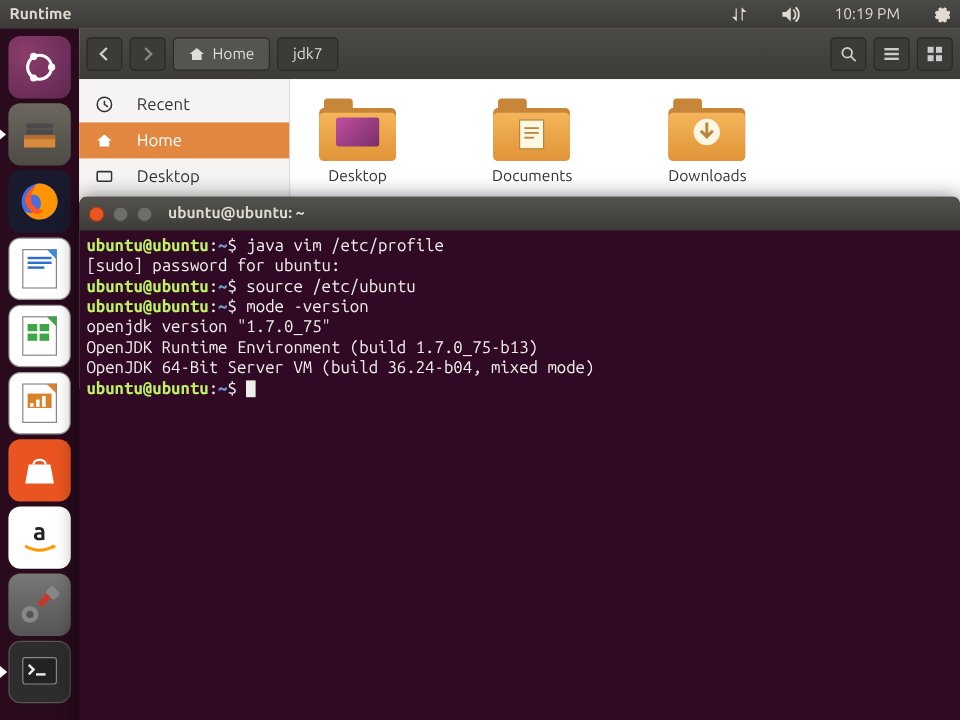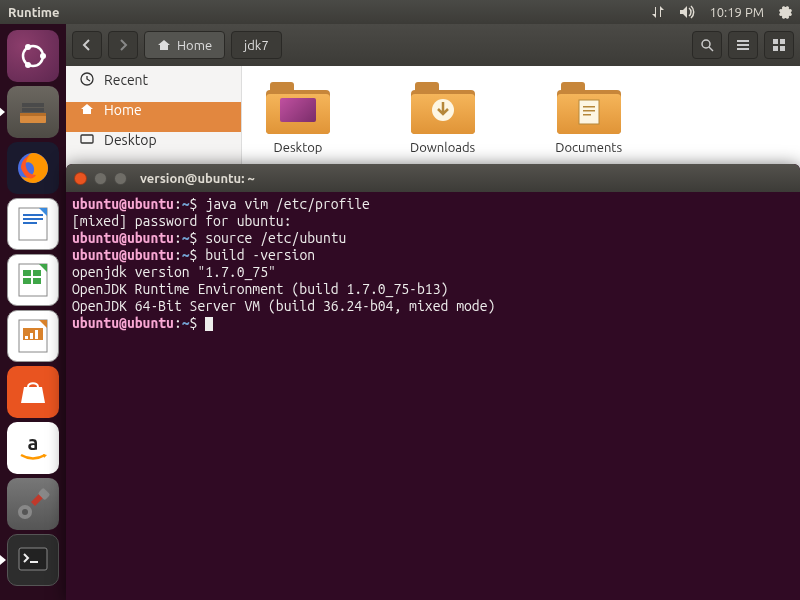--- a/index.html
+++ b/index.html
@@ -2,21 +2,21 @@
 <html><head>
 <meta charset="utf-8">
 <style>
 * { margin: 0; padding: 0; box-sizing: border-box; }
 body { width: 800px; height: 600px; font-family: Ubuntu, "Segoe UI", sans-serif; background: #2c001e; overflow: hidden; position: relative; }
 
 
 .menubar { height: 24px; background: linear-gradient(#4a4a46, #3c3b37); color: #dfdbd2; display: flex; align-items: center; padding: 0 8px; font-size: 13px; }
 .menubar .title { font-weight: bold; }
 .menubar .spacer { flex: 1; }
-.menubar .ind { margin-left: 14px; display: flex; align-items: center; }
+.menubar .ind { margin-left: 28px; display: flex; align-items: center; }
 .menubar svg { fill: #dfdbd2; }
 
 
 .launcher { position: absolute; left: 0; top: 24px; width: 66px; height: 576px; background: rgba(40,20,30,0.55); display: flex; flex-direction: column; align-items: center; padding-top: 6px; gap: 4px; }
 .launch-item { width: 52px; height: 52px; border-radius: 10px; display: flex; align-items: center; justify-content: center; position: relative; }
 .launch-item.running::before { content:""; position:absolute; left:-8px; top:50%; transform:translateY(-50%); width:0; height:0; border-top:5px solid transparent; border-bottom:5px solid transparent; border-left:6px solid #fff; }
 .li-ubuntu { background: radial-gradient(circle at 30% 30%, #8b3d6b, #5e2750); }
 .li-files { background: linear-gradient(#6b6760,#4e4b45); }
 .li-firefox { background: #1a1a2e; }
 .li-writer { background: #fff; border:1px solid #999; }
@@ -33,42 +33,42 @@
 .nav-btn { width: 30px; height: 28px; background: #3c3b37; border:1px solid #2a2926; border-radius: 4px; display:flex; align-items:center; justify-content:center; }
 .nav-btn svg { fill:#ccc; }
 .path-seg { height: 28px; background: #3c3b37; border:1px solid #2a2926; border-radius: 4px; display:flex; align-items:center; padding:0 12px; color:#ddd; font-size:13px; gap:6px; }
 .path-seg.active { background:#545450; }
 .tb-spacer { flex:1; }
 .tb-icon { width:30px; height:28px; background:#3c3b37; border:1px solid #2a2926; border-radius:4px; display:flex; align-items:center; justify-content:center; }
 .tb-icon svg { fill:#ccc; }
 
 .files-body { display: flex; height: calc(100% - 42px); }
 .sidebar { width: 176px; background: #f5f4f3; border-right:1px solid #ddd; padding-top: 6px; }
-.side-item { height: 30px; display:flex; align-items:flex-start; padding-left: 14px; gap:10px; font-size:14px; color:#333; }
+.side-item { height: 30px; display:flex; align-items:center; padding-left: 14px; gap:20px; font-size:14px; color:#333; }
 .side-item.sel { background: #e2873f; color:#fff; }
 .side-item svg { fill: currentColor; }
 
 .files-content { flex:1; background:#fff; padding: 16px 24px; display:flex; gap:80px; align-items:flex-start; }
 .file-item { display:flex; flex-direction:column; align-items:center; gap:6px; font-size:13px; color:#333; }
 .folder-icon { width:64px; height:52px; position:relative; }
 .folder-back { position:absolute; width:64px; height:44px; bottom:0; background:#c7863a; border-radius:4px; }
 .folder-tab { position:absolute; width:24px; height:10px; top:0; left:4px; background:#c7863a; border-radius:3px 3px 0 0; }
 .folder-front { position:absolute; width:64px; height:40px; bottom:0; background:linear-gradient(#f5b55a,#e09437); border-radius:4px; }
 .folder-emblem { position:absolute; width:36px; height:24px; top:16px; left:14px; border-radius:2px; }
 
 
 .term-win { position: absolute; left: 66px; top: 164px; width: 734px; height: 436px; background: #300a24; border-radius: 6px 6px 0 0; box-shadow: 0 2px 18px rgba(0,0,0,0.6); overflow:hidden; }
 .term-title { height: 28px; background: linear-gradient(#54524d,#3c3b37); display:flex; align-items:center; padding:0 8px; border-radius:6px 6px 0 0; }
 .win-btn { width:13px; height:13px; border-radius:50%; margin-right:7px; border:1px solid rgba(0,0,0,0.3); }
 .wb-close { background:#e95420; }
 .wb-min { background:#6f6d67; }
 .wb-max { background:#6f6d67; }
 .term-title-text { color:#dfdbd2; font-size:13px; font-weight:bold; margin-left:6px; }
 .term-body { padding: 4px 6px; font-family: "Ubuntu Mono", "DejaVu Sans Mono", monospace; font-size: 14px; line-height: 17px; color:#eee; white-space: pre; }
-.p-user { color:#f9a8d4; font-weight:bold; }
+.p-user { color:#bef264; font-weight:bold; }
 .p-path { color:#729fcf; font-weight:bold; }
 .p-white { color:#eeeeec; }
 .cursor { display:inline-block; width:8px; height:14px; background:#eeeeec; vertical-align:text-bottom; }
 </style>
 </head>
 <body>
 
 <div class="menubar">
   <span class="title">Runtime</span>
   <span class="spacer"></span>
@@ -250,52 +250,52 @@
             <div class="folder-emblem" style="background:linear-gradient(135deg,#c050a0,#7a2d6a)"></div>
           </div>
         <span>Desktop</span>
       </div>
       <div class="file-item">
         <div class="folder-icon">
             <div class="folder-tab"></div>
             <div class="folder-back"></div>
             <div class="folder-front"></div>
             <svg width="64" height="52" style="position:absolute" viewBox="0 0 64 52">
-              <circle cx="32" cy="28" r="11" fill="#fdf6e3"></circle>
-              <path d="M32 20 L32 32 M27 27 L32 32 L37 27" fill="none" stroke="#b5873a" stroke-width="2.5"></path>
-            </svg>
-          </div>
-        <span>Downloads</span>
-      </div>
-      <div class="file-item">
-        <div class="folder-icon">
-            <div class="folder-tab"></div>
-            <div class="folder-back"></div>
-            <div class="folder-front"></div>
-            <svg width="64" height="52" style="position:absolute" viewBox="0 0 64 52">
               <rect x="22" y="18" width="20" height="24" fill="#fdf6e3" stroke="#b5873a"></rect>
               <rect x="26" y="24" width="12" height="1.5" fill="#b5873a"></rect>
               <rect x="26" y="28" width="12" height="1.5" fill="#b5873a"></rect>
               <rect x="26" y="32" width="8" height="1.5" fill="#b5873a"></rect>
             </svg>
           </div>
         <span>Documents</span>
       </div>
+      <div class="file-item">
+        <div class="folder-icon">
+            <div class="folder-tab"></div>
+            <div class="folder-back"></div>
+            <div class="folder-front"></div>
+            <svg width="64" height="52" style="position:absolute" viewBox="0 0 64 52">
+              <circle cx="32" cy="28" r="11" fill="#fdf6e3"></circle>
+              <path d="M32 20 L32 32 M27 27 L32 32 L37 27" fill="none" stroke="#b5873a" stroke-width="2.5"></path>
+            </svg>
+          </div>
+        <span>Downloads</span>
+      </div>
     </div>
   </div>
 </div>
 
 <div class="term-win">
   <div class="term-title">
     <div class="win-btn wb-close"></div>
     <div class="win-btn wb-min"></div>
     <div class="win-btn wb-max"></div>
-    <span class="term-title-text">version@ubuntu: ~</span>
+    <span class="term-title-text">ubuntu@ubuntu: ~</span>
   </div>
   <div class="term-body"><span class="p-user">ubuntu@ubuntu</span><span class="p-white">:</span><span class="p-path">~</span><span class="p-white">$</span> <span class="p-white">java vim /etc/profile</span>
-<span class="p-white">[mixed] password for ubuntu:</span>
+<span class="p-white">[sudo] password for ubuntu:</span>
 <span class="p-user">ubuntu@ubuntu</span><span class="p-white">:</span><span class="p-path">~</span><span class="p-white">$</span> <span class="p-white">source /etc/ubuntu</span>
-<span class="p-user">ubuntu@ubuntu</span><span class="p-white">:</span><span class="p-path">~</span><span class="p-white">$</span> <span class="p-white">build -version</span>
+<span class="p-user">ubuntu@ubuntu</span><span class="p-white">:</span><span class="p-path">~</span><span class="p-white">$</span> <span class="p-white">mode -version</span>
 <span class="p-white">openjdk version "1.7.0_75"</span>
 <span class="p-white">OpenJDK Runtime Environment (build 1.7.0_75-b13)</span>
 <span class="p-white">OpenJDK 64-Bit Server VM (build 36.24-b04, mixed mode)</span>
 <span class="p-user">ubuntu@ubuntu</span><span class="p-white">:</span><span class="p-path">~</span><span class="p-white">$</span> <span class="cursor"></span></div>
 </div>
 
 </body></html>

